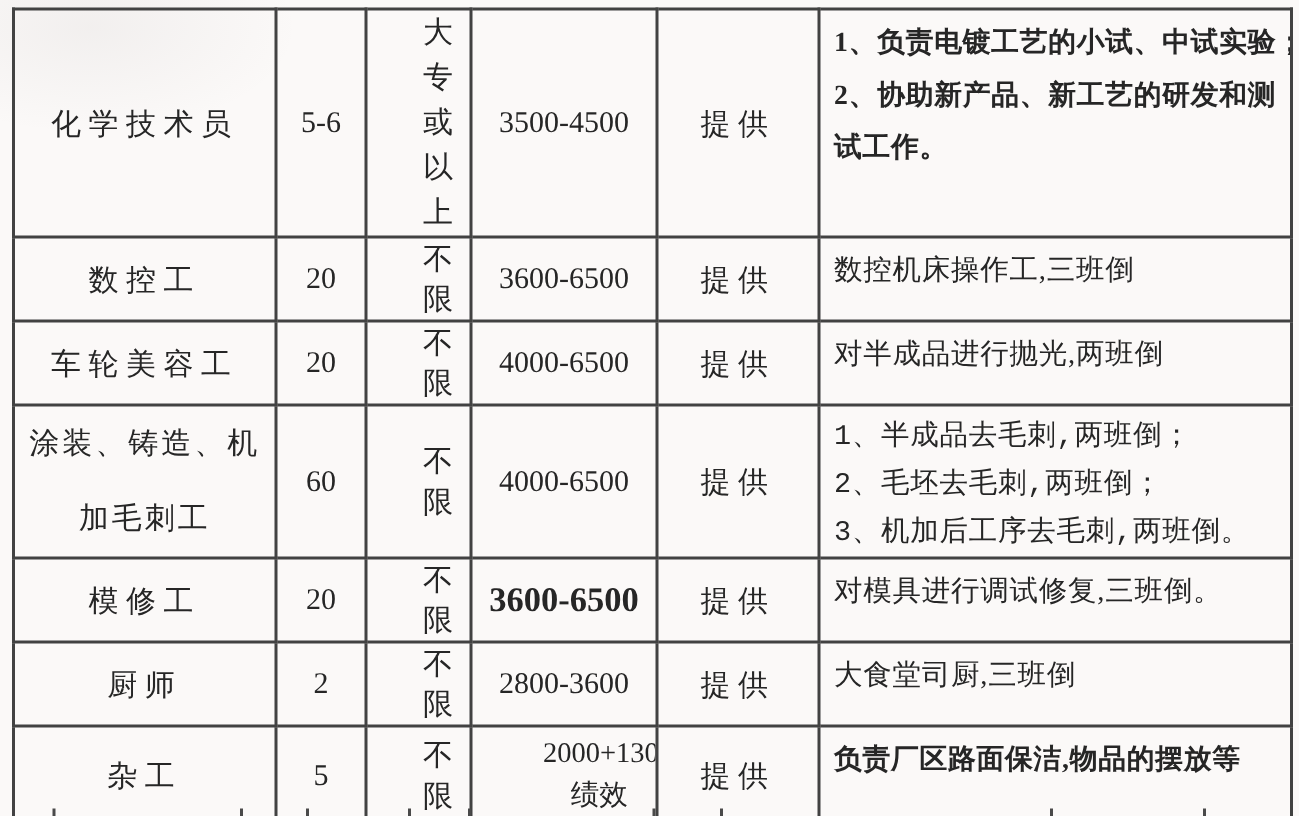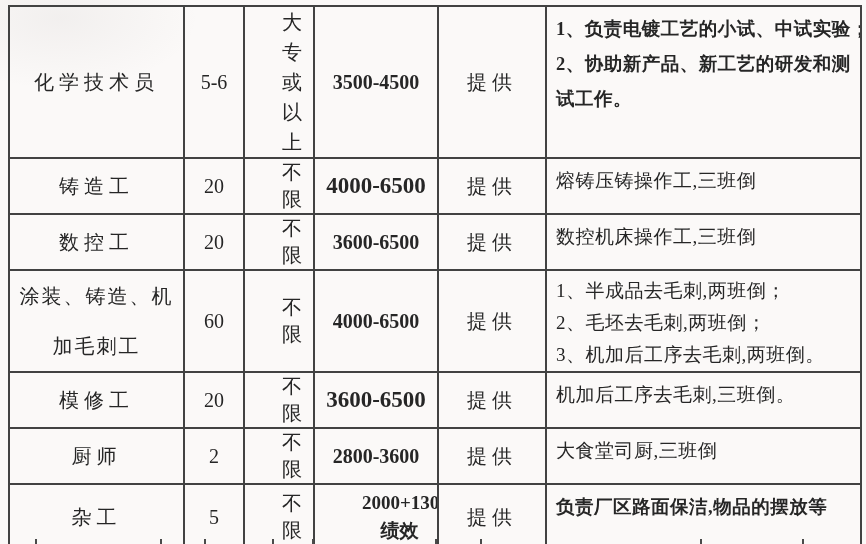--- a/index.html
+++ b/index.html
@@ -36,35 +36,35 @@
   tr.r3{height:50px;}
   tr.r4{height:102px;border-radius:16px;}
   tr.r5{height:47px;}
   tr.r6{height:56px;}
   tr.r7{height:66px;}
   .job{letter-spacing:5px;}
   .job .jline{line-height:50px;letter-spacing:2px;}
   .count{letter-spacing:0;}
   .edu{letter-spacing:2px;padding-left:28px;}
   .edu .eline{line-height:30px;}
-  .salary{letter-spacing:0;font-weight:bold;}
+  .salary{letter-spacing:0;}
   .salary .sline{line-height:28px;font-size:19px;padding-left:47px;}
   .salary-bold{font-weight:bold;font-size:23px;}
   .provide{letter-spacing:5px;}
   .desc{
     text-align:left;
     vertical-align:top;
     padding:5px 4px 0 9px;
     font-size:19px;
     line-height:34px;
     letter-spacing:0.5px;
   }
   .desc .dline{white-space:nowrap;}
   .desc-bold{font-weight:bold;font-size:18.5px;line-height:35px;}
-  .desc-list{line-height:32px;padding-top:4px;}
+  .desc-list{line-height:32px;padding-top:4px;font-family:Liberation Mono, monospace;}
   
   .next-row-strip{position:absolute;left:0;top:539px;width:866px;height:5px;}
   .stub{position:absolute;top:0;width:2px;height:5px;background:#4a4a4a;}
 </style>
 </head>
 <body>
 
 <div class="page">
   <table class="jobs">
     <colgroup>
@@ -89,46 +89,46 @@
         </td>
         <td class="salary"><span>3500-4500</span></td>
         <td class="provide"><span>提供</span></td>
         <td class="desc desc-bold">
           <div class="dline">1、负责电镀工艺的小试、中试实验；</div>
           <div class="dline">2、协助新产品、新工艺的研发和测</div>
           <div class="dline">试工作。</div>
         </td>
       </tr>
 
-      <tr class="r1">
-        <td class="job">
-            <div>铸造工</div>
+
+      <tr class="r2">
+        <td class="job">
+            <div>数控工</div>
           </td>
         <td class="count"><span>20</span></td>
         <td class="edu"><span>不限</span></td>
-        <td class="salary salary-bold"><span>4000-6500</span></td>
-        <td class="provide"><span>提供</span></td>
-        <td class="desc">
-            <div class="dline">熔铸压铸操作工,三班倒</div>
-          </td>
-      </tr>
-
-      <tr class="r2">
-        <td class="job">
-            <div>数控工</div>
+        <td class="salary"><span>3600-6500</span></td>
+        <td class="provide"><span>提供</span></td>
+        <td class="desc">
+            <div class="dline">数控机床操作工,三班倒</div>
+          </td>
+      </tr>
+
+      <tr class="r3">
+        <td class="job">
+            <div>车轮美容工</div>
           </td>
         <td class="count"><span>20</span></td>
         <td class="edu"><span>不限</span></td>
-        <td class="salary"><span>3600-6500</span></td>
-        <td class="provide"><span>提供</span></td>
-        <td class="desc">
-            <div class="dline">数控机床操作工,三班倒</div>
-          </td>
-      </tr>
-
+        <td class="salary"><span>4000-6500</span></td>
+        <td class="provide"><span>提供</span></td>
+        <td class="desc">
+            <div class="dline">对半成品进行抛光,两班倒</div>
+          </td>
+      </tr>
 
       <tr class="r4">
         <td class="job">
           <div class="jline">涂装、铸造、机</div>
           <div class="jline">加毛刺工</div>
         </td>
         <td class="count"><span>60</span></td>
         <td class="edu"><span>不限</span></td>
         <td class="salary"><span>4000-6500</span></td>
         <td class="provide"><span>提供</span></td>
@@ -141,21 +141,21 @@
 
       <tr class="r5">
         <td class="job">
             <div>模修工</div>
           </td>
         <td class="count"><span>20</span></td>
         <td class="edu"><span>不限</span></td>
         <td class="salary salary-bold"><span>3600-6500</span></td>
         <td class="provide"><span>提供</span></td>
         <td class="desc">
-            <div class="dline">机加后工序去毛刺,三班倒。</div>
+            <div class="dline">对模具进行调试修复,三班倒。</div>
           </td>
       </tr>
 
       <tr class="r6">
         <td class="job">
             <div>厨师</div>
           </td>
         <td class="count"><span>2</span></td>
         <td class="edu"><span>不限</span></td>
         <td class="salary"><span>2800-3600</span></td>

